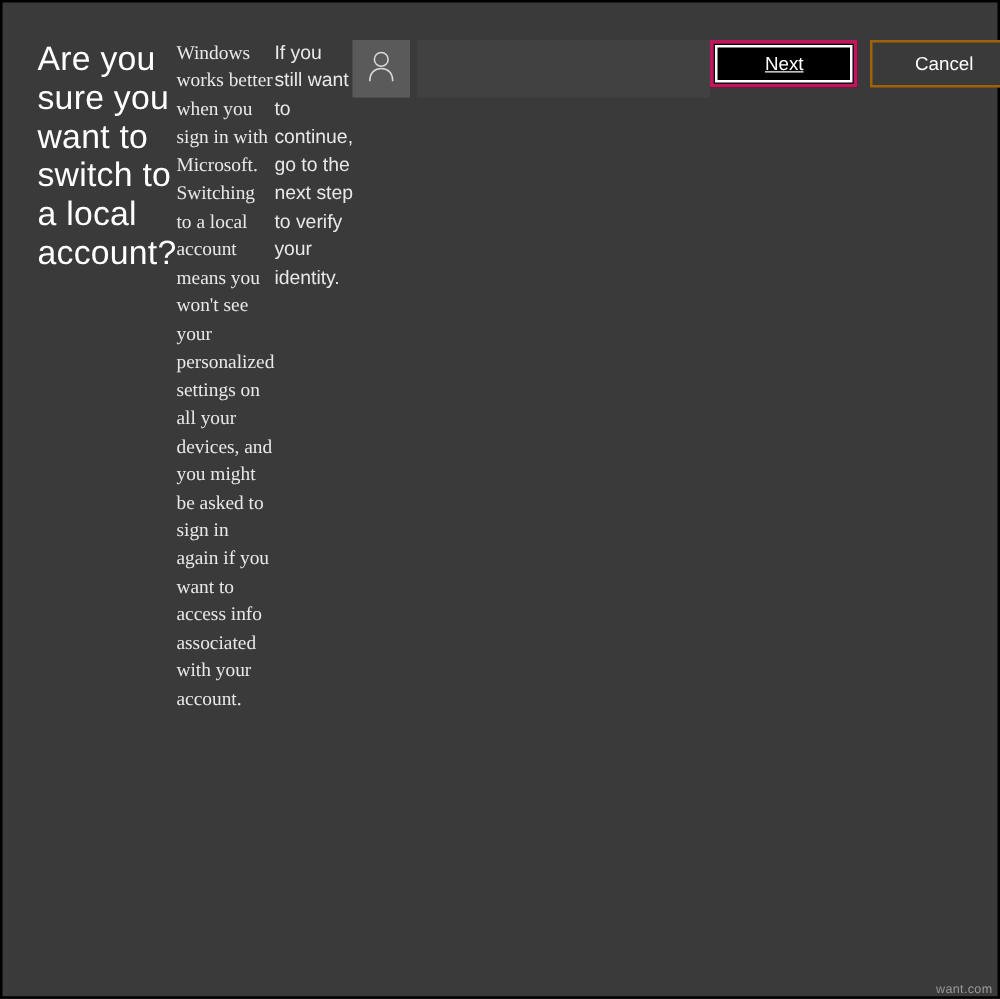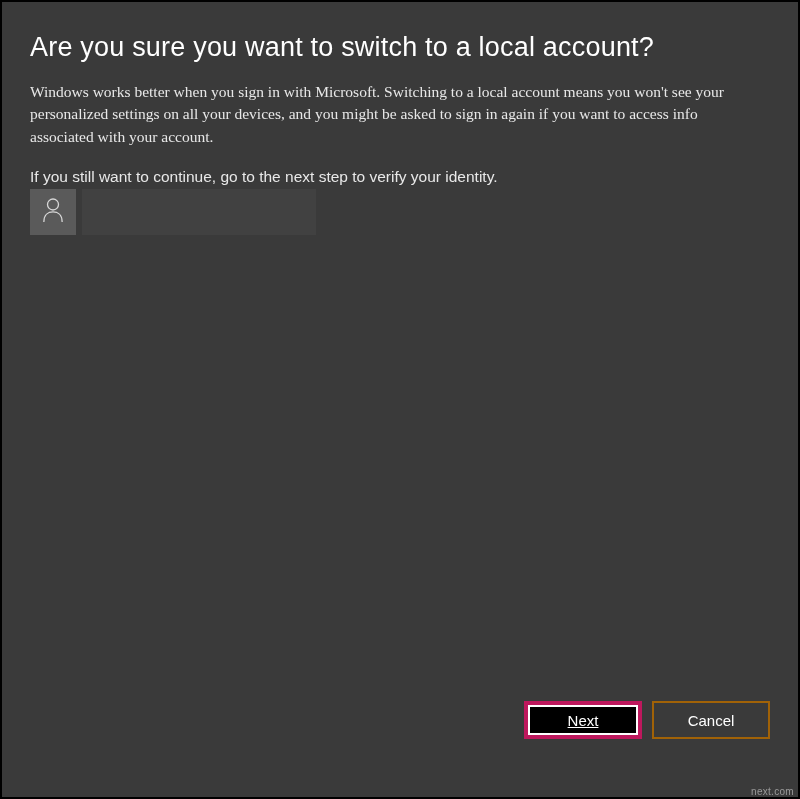--- a/index.html
+++ b/index.html
@@ -16,23 +16,23 @@
       position: relative;
     }
     .dialog {
       position: absolute;
       top: 2px;
       left: 2px;
       right: 2px;
       bottom: 2px;
       background: #3a3a3a;
       color: #ffffff;
-      padding: 30px 28px 44px 28px;
+      padding: 30px 28px 28px 28px;
       display: flex;
-      flex-direction: column;
+      flex-direction: row;
     }
     .heading {
       font-size: 27px;
       font-weight: 300;
       color: #ffffff;
       margin-bottom: 18px;
       letter-spacing: 0.2px;
     }
     .paragraph-1 {
       font-size: 15.5px;
@@ -97,21 +97,21 @@
       display: flex;
       align-items: center;
       justify-content: center;
       font-size: 15px;
       cursor: pointer;
       font-family: inherit;
     }
     .btn-next {
       background: #000000;
       color: #ffffff;
-      border: 6px solid #be185d;
+      border: 3px solid #be185d;
       outline: 2px solid #ffffff;
       outline-offset: -6px;
       text-decoration: underline;
     }
     .btn-cancel {
       background: #3a3a3a;
       color: #ffffff;
       border: 2px solid #a16207;
     }
     .watermark {
@@ -148,13 +148,13 @@
 
   <div class="spacer"></div>
 
   <div class="button-row">
     <button class="btn btn-next">Next</button>
     <button class="btn btn-cancel">Cancel</button>
   </div>
 
 </div>
 
-<div class="watermark">next.com</div>
+<div class="watermark">want.com</div>
 
 </body></html>

